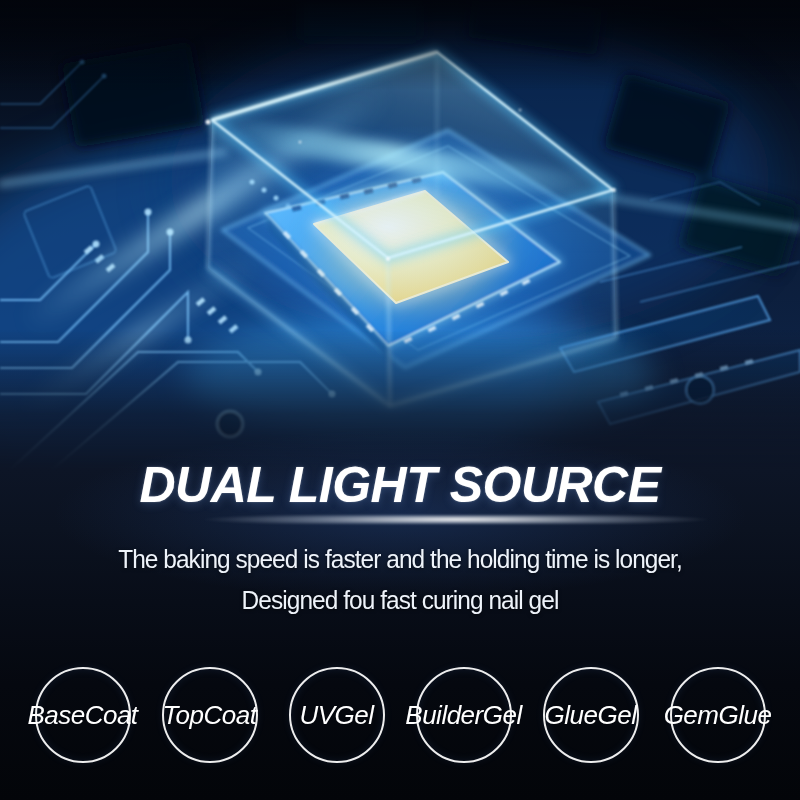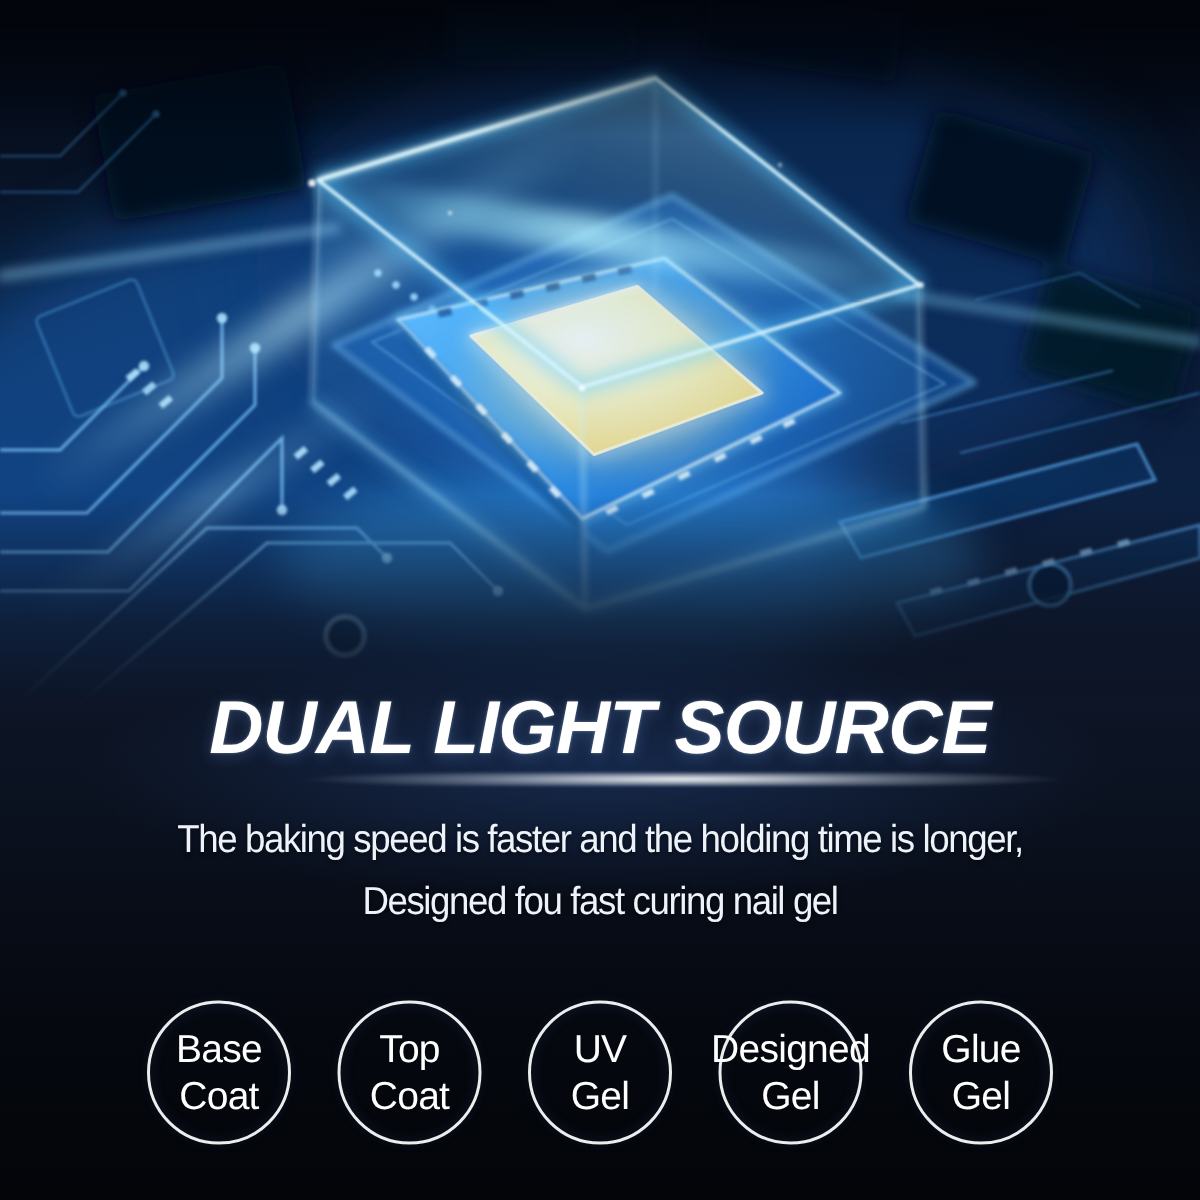--- a/index.html
+++ b/index.html
@@ -38,23 +38,23 @@
   }
   .desc.line1{top:544px;}
   .desc.line2{top:585px;}
   .badges{
     position:absolute;top:667px;left:0;width:800px;z-index:3;
     display:flex;justify-content:center;gap:31px;
   }
   .badge{
     width:92px;height:92px;border-radius:50%;
     border:2.5px solid rgba(255,255,255,0.93);
-    display:flex;flex-direction:column;align-items:center;justify-content:center;
+    display:flex;flex-direction:row;align-items:center;justify-content:center;
     color:#ffffff;font-size:26px;line-height:31px;letter-spacing:-0.5px;
-    white-space:nowrap;box-shadow:0 0 10px rgba(110,170,255,0.10) inset,0 0 8px rgba(110,170,255,0.08);
+    white-space:nowrap;box-shadow:0 0 10px rgba(110,170,255,0.10) inset,0 0 8px rgba(110,170,255,0.08);font-style:italic;
   }
 </style>
 </head>
 <body>
 
 <div class="stage">
 
   <div class="hero" aria-label="Glowing LED chip inside a translucent cover on a blue circuit board">
     <svg width="800" height="470" viewBox="0 0 800 470" xmlns="http://www.w3.org/2000/svg">
       <defs>
@@ -312,22 +312,26 @@
     </div>
     <div class="badge">
       <span>Top</span>
       <span>Coat</span>
     </div>
     <div class="badge">
       <span>UV</span>
       <span>Gel</span>
     </div>
     <div class="badge">
-      <span>Designed</span>
+      <span>Builder</span>
       <span>Gel</span>
     </div>
     <div class="badge">
       <span>Glue</span>
       <span>Gel</span>
     </div>
+    <div class="badge">
+      <span>Gem</span>
+      <span>Glue</span>
+    </div>
   </div>
 
 </div>
 
 </body></html>

